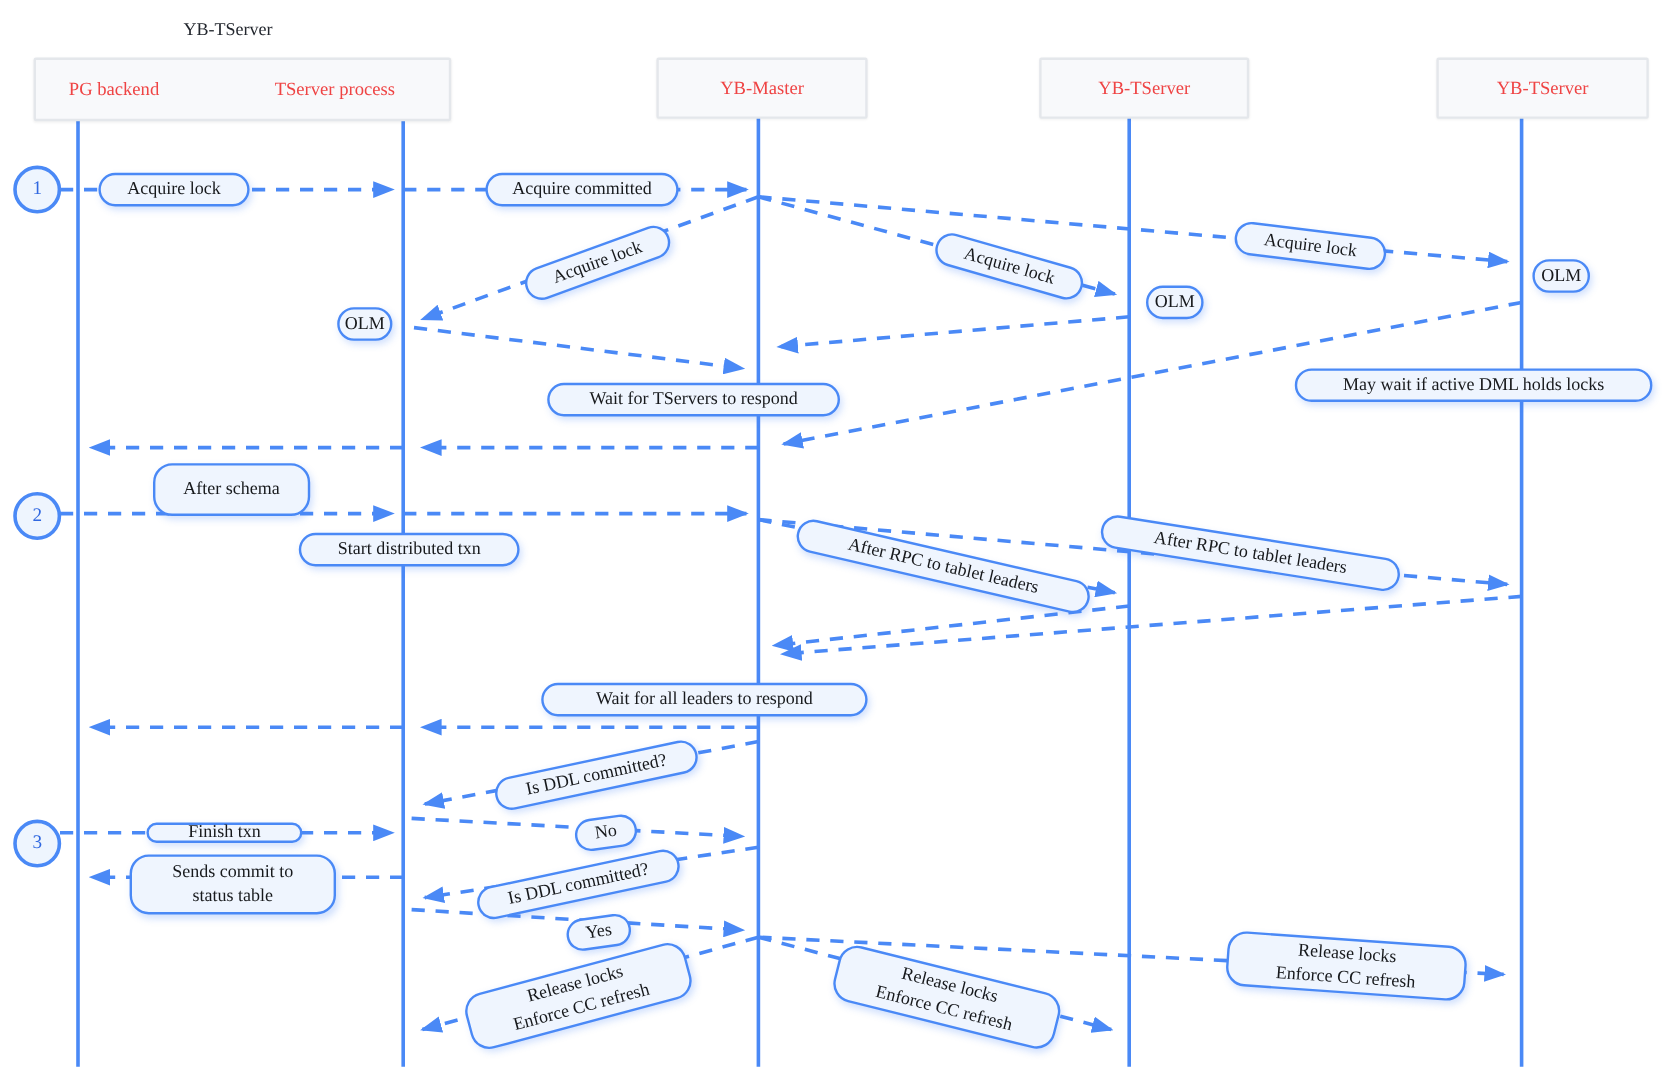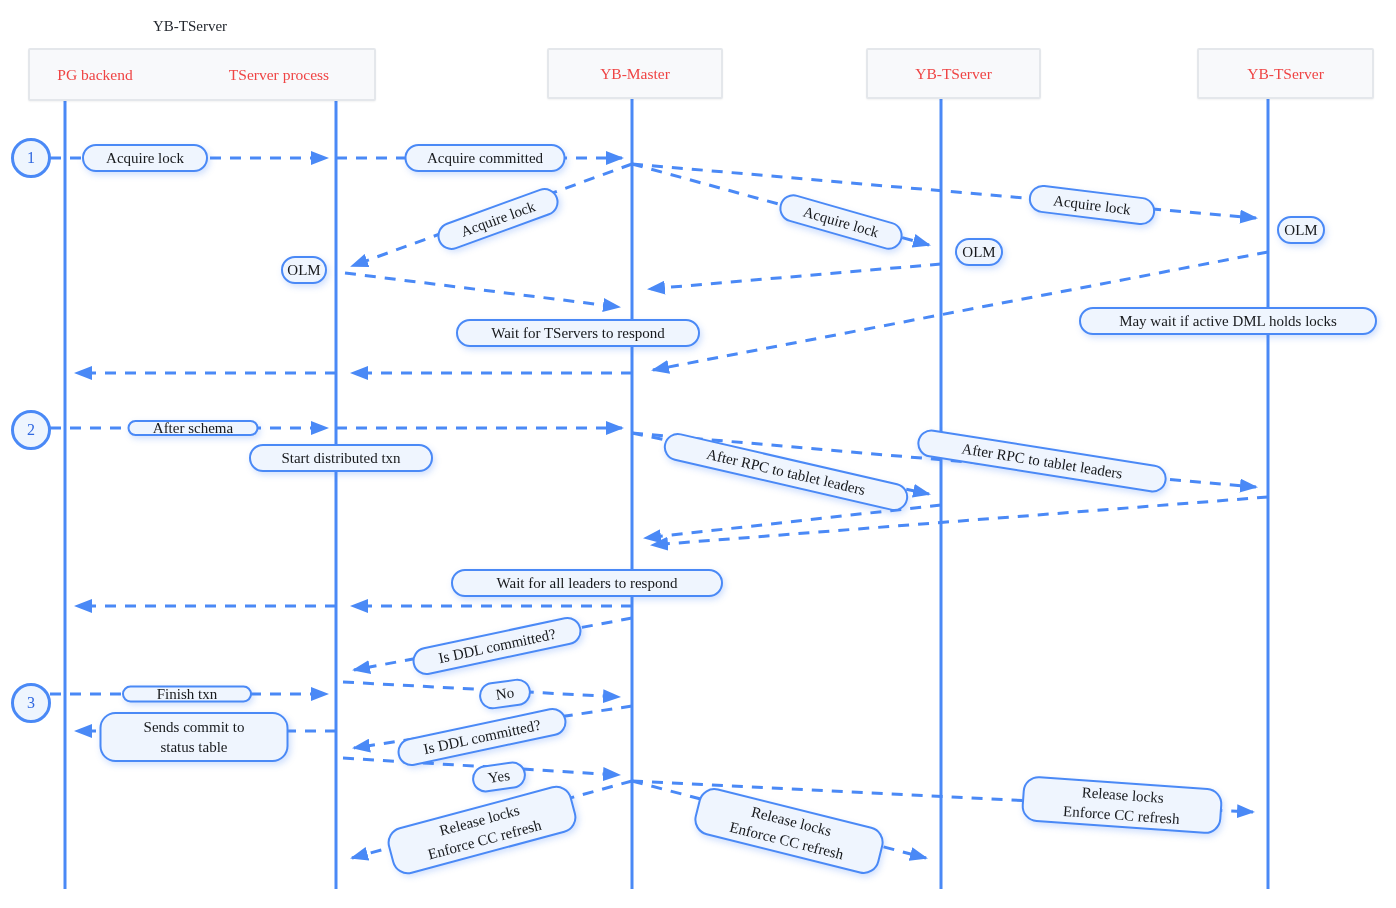--- a/index.html
+++ b/index.html
@@ -115,30 +115,30 @@
   <div class="pill" style="left:485px;top:158px;width:161px;height:28px;transform:translate(-50%,-50%);">Acquire committed</div>
   <div class="pill" style="left:498px;top:219px;width:127px;height:28px;transform:translate(-50%,-50%) rotate(-20deg);">Acquire lock</div>
   <div class="pill" style="left:841px;top:222px;width:127px;height:28px;transform:translate(-50%,-50%) rotate(16deg);">Acquire lock</div>
   <div class="pill" style="left:1092px;top:205px;width:127px;height:28px;transform:translate(-50%,-50%) rotate(7deg);">Acquire lock</div>
   <div class="pill" style="left:304px;top:270px;width:46px;height:28px;transform:translate(-50%,-50%);">OLM</div>
   <div class="pill" style="left:979px;top:252px;width:48px;height:28px;transform:translate(-50%,-50%);">OLM</div>
   <div class="pill" style="left:1301px;top:230px;width:48px;height:28px;transform:translate(-50%,-50%);">OLM</div>
   <div class="pill" style="left:1228px;top:275px;width:298px;height:28px;transform:translate(-50%,-50%);margin-top:46px;">May wait if active DML holds locks</div>
   <div class="pill" style="left:578px;top:333px;width:244px;height:28px;transform:translate(-50%,-50%);">Wait for TServers to respond</div>
 
-  <div class="pill" style="left:193px;top:428px;width:131px;height:16px;transform:translate(-50%,-50%);">After schema</div>
+  <div class="pill" style="left:193px;top:408px;width:131px;height:44px;transform:translate(-50%,-50%);">After schema</div>
   <div class="pill" style="left:341px;top:458px;width:184px;height:28px;transform:translate(-50%,-50%);">Start distributed txn</div>
   <div class="pill" style="left:786px;top:472px;width:250px;height:28px;transform:translate(-50%,-50%) rotate(13deg);">After RPC to tablet leaders</div>
   <div class="pill" style="left:1042px;top:461px;width:252px;height:28px;transform:translate(-50%,-50%) rotate(9deg);">After RPC to tablet leaders</div>
   <div class="pill" style="left:587px;top:583px;width:272px;height:28px;transform:translate(-50%,-50%);">Wait for all leaders to respond</div>
 
   <div class="pill" style="left:497px;top:646px;width:172px;height:28px;transform:translate(-50%,-50%) rotate(-12deg);">Is DDL committed?</div>
   <div class="pill" style="left:187px;top:694px;width:130px;height:17px;transform:translate(-50%,-50%);text-align:center;">Finish txn</div>
   <div class="pill" style="left:505px;top:694px;width:52px;height:27px;transform:translate(-50%,-50%) rotate(-8deg);">No</div>
-  <div class="pill two" style="left:194px;top:737px;width:189px;height:50px;transform:translate(-50%,-50%);">
+  <div class="pill two" style="left:194px;top:737px;width:172px;height:50px;transform:translate(-50%,-50%);">
     <span>Sends commit to</span>
     <span>status table</span>
   </div>
   <div class="pill" style="left:482px;top:737px;width:172px;height:28px;transform:translate(-50%,-50%) rotate(-12deg);">Is DDL committed?</div>
   <div class="pill" style="left:499px;top:777px;width:54px;height:27px;transform:translate(-50%,-50%) rotate(-8deg);">Yes</div>
   <div class="pill two" style="left:482px;top:830px;width:190px;height:48px;transform:translate(-50%,-50%) rotate(-15deg);">
     <span>Release locks</span>
     <span>Enforce CC refresh</span>
   </div>
   <div class="pill two" style="left:789px;top:831px;width:190px;height:48px;transform:translate(-50%,-50%) rotate(14deg);">

